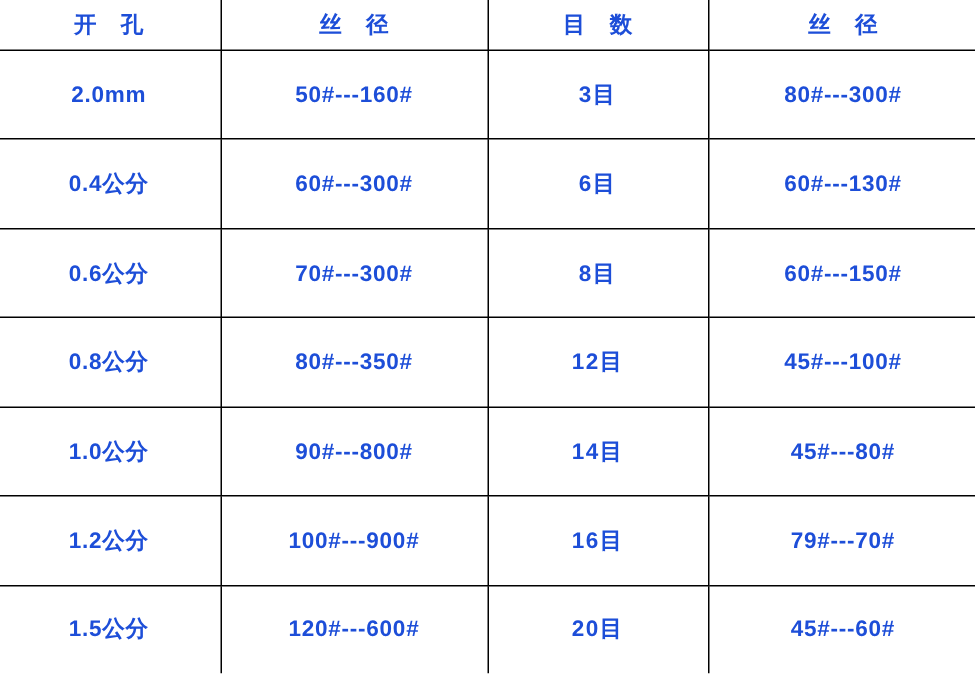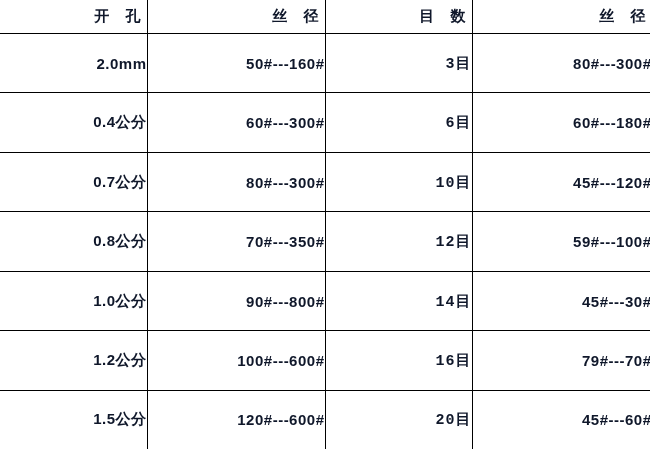--- a/index.html
+++ b/index.html
@@ -23,25 +23,25 @@
   }
   table.spec-table {
     border-collapse: collapse;
     width: 650px;
     height: 449px;
     table-layout: fixed;
   }
   table.spec-table td,
   table.spec-table th {
     border: 1px solid #000000;
-    text-align: right;
+    text-align: center;
     vertical-align: middle;
     padding: 0;
     font-size: 15px;
-    color: #0f172a;
+    color: #1d4ed8;
     font-weight: bold;
     white-space: nowrap;
   }
   
   table.spec-table tr td:first-child,
   table.spec-table tr th:first-child {
     border-left: none;
   }
   table.spec-table tr td:last-child,
   table.spec-table tr th:last-child {
@@ -67,21 +67,20 @@
   .hdr span {
     padding-left: 6px;
   }
   .cell {
     height: 37px;
     font-size: 15px;
     letter-spacing: 0.5px;
   }
   .cell.mesh {
     letter-spacing: 1px;
-    font-family: Liberation Mono, monospace;
   }
   .cell.wire {
     letter-spacing: 0.5px;
   }
 </style>
 </head>
 <body>
 
 <div class="sheet">
   <table class="spec-table">
@@ -97,43 +96,43 @@
       <tr>
         <td class="cell col-a">2.0mm</td>
         <td class="cell wire col-b">50#---160#</td>
         <td class="cell mesh col-c">3目</td>
         <td class="cell wire col-d">80#---300#</td>
       </tr>
       <tr>
         <td class="cell col-a">0.4公分</td>
         <td class="cell wire col-b">60#---300#</td>
         <td class="cell mesh col-c">6目</td>
-        <td class="cell wire col-d">60#---180#</td>
+        <td class="cell wire col-d">60#---130#</td>
       </tr>
       <tr>
-        <td class="cell col-a">0.7公分</td>
-        <td class="cell wire col-b">80#---300#</td>
-        <td class="cell mesh col-c">10目</td>
-        <td class="cell wire col-d">45#---120#</td>
+        <td class="cell col-a">0.6公分</td>
+        <td class="cell wire col-b">70#---300#</td>
+        <td class="cell mesh col-c">8目</td>
+        <td class="cell wire col-d">60#---150#</td>
       </tr>
       <tr>
         <td class="cell col-a">0.8公分</td>
-        <td class="cell wire col-b">70#---350#</td>
+        <td class="cell wire col-b">80#---350#</td>
         <td class="cell mesh col-c">12目</td>
-        <td class="cell wire col-d">59#---100#</td>
+        <td class="cell wire col-d">45#---100#</td>
       </tr>
       <tr>
         <td class="cell col-a">1.0公分</td>
         <td class="cell wire col-b">90#---800#</td>
         <td class="cell mesh col-c">14目</td>
-        <td class="cell wire col-d">45#---30#</td>
+        <td class="cell wire col-d">45#---80#</td>
       </tr>
       <tr>
         <td class="cell col-a">1.2公分</td>
-        <td class="cell wire col-b">100#---600#</td>
+        <td class="cell wire col-b">100#---900#</td>
         <td class="cell mesh col-c">16目</td>
         <td class="cell wire col-d">79#---70#</td>
       </tr>
       <tr>
         <td class="cell col-a">1.5公分</td>
         <td class="cell wire col-b">120#---600#</td>
         <td class="cell mesh col-c">20目</td>
         <td class="cell wire col-d">45#---60#</td>
       </tr>
     </tbody>

